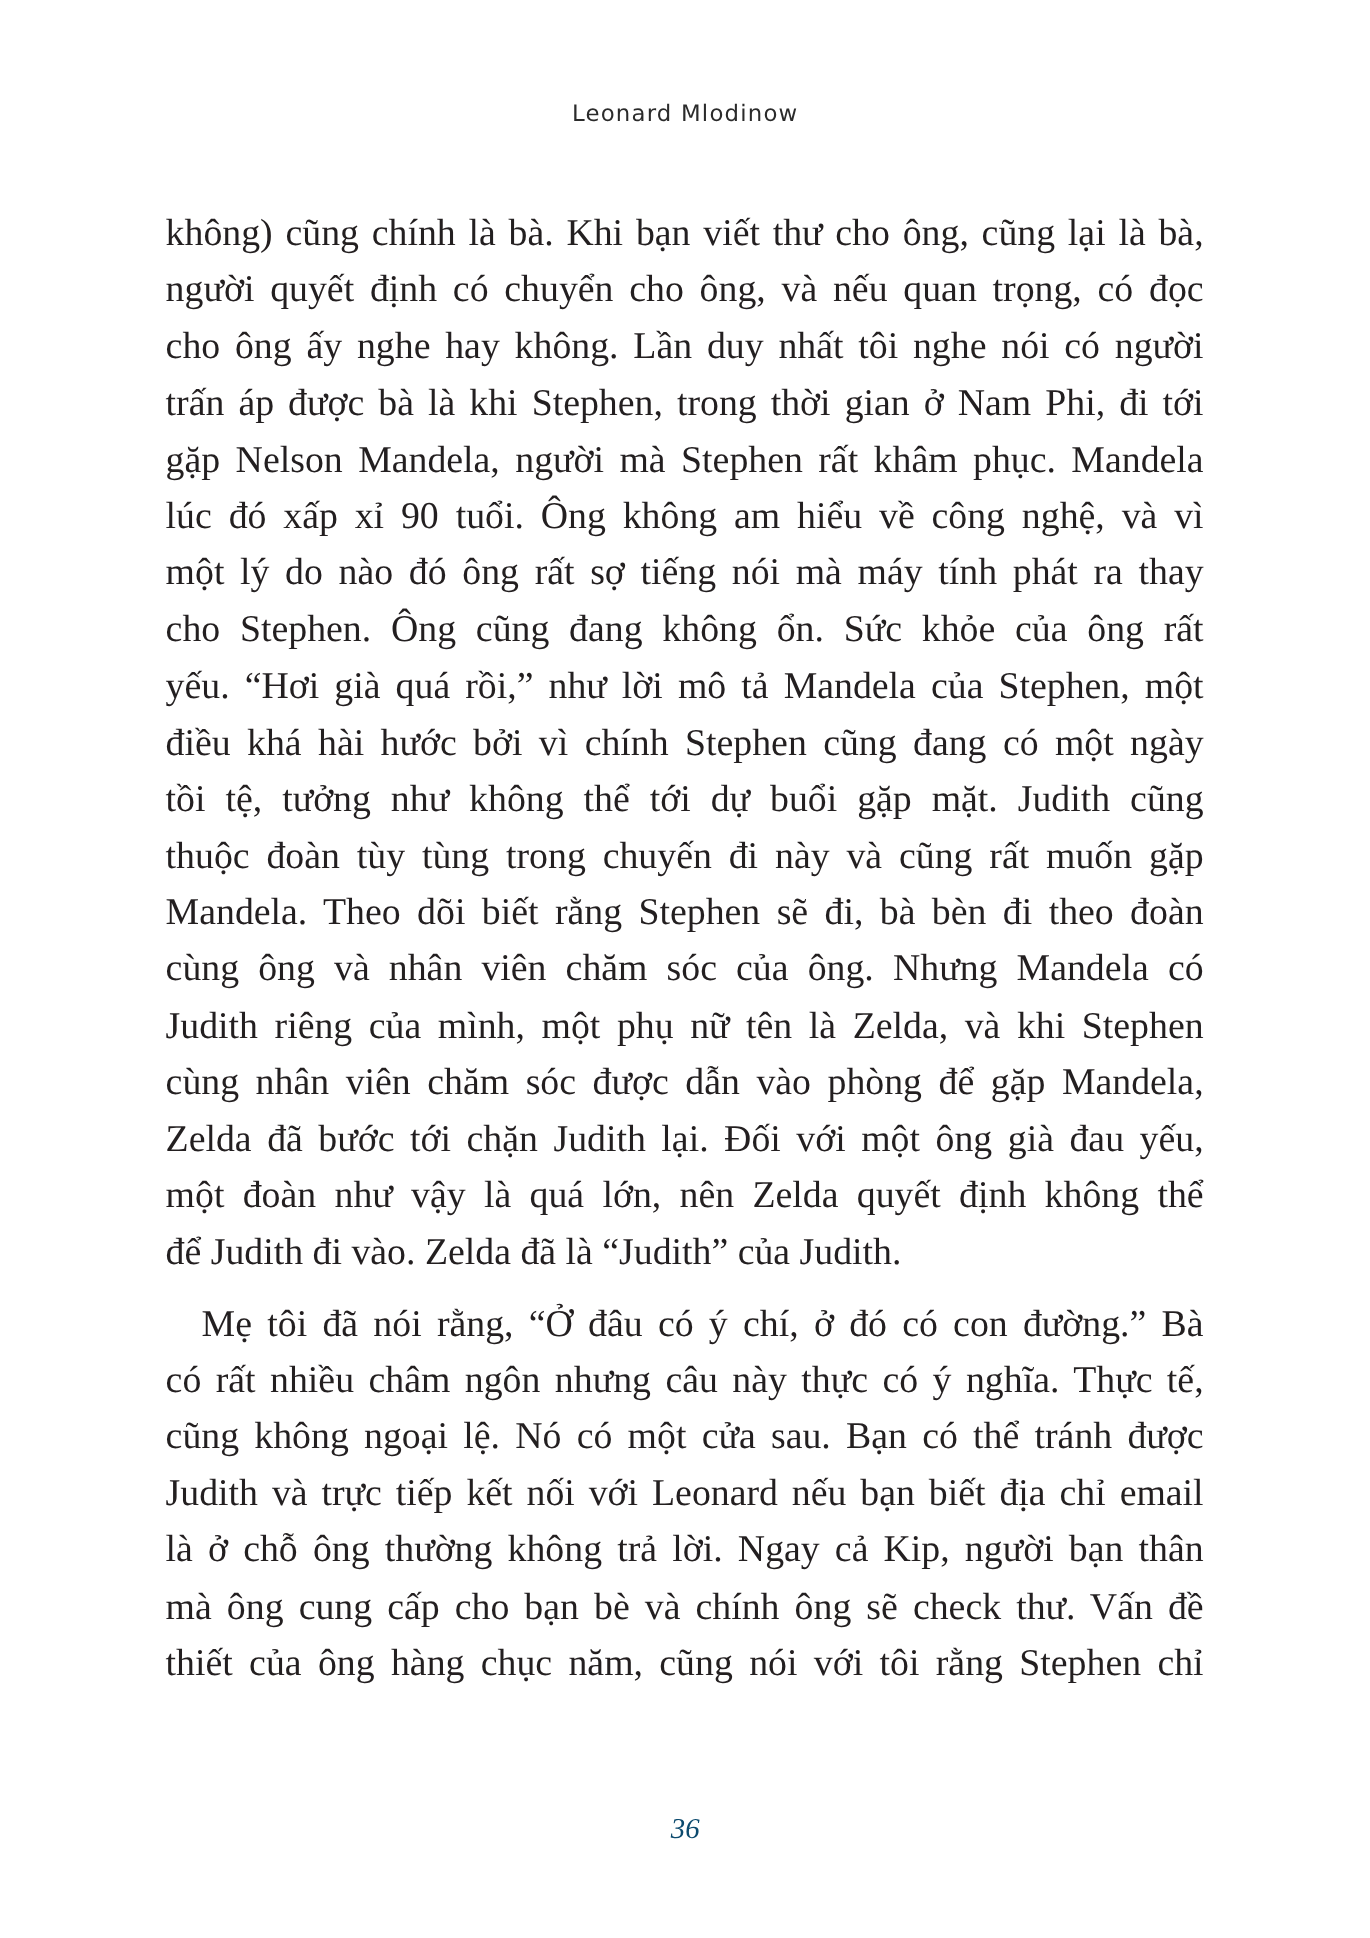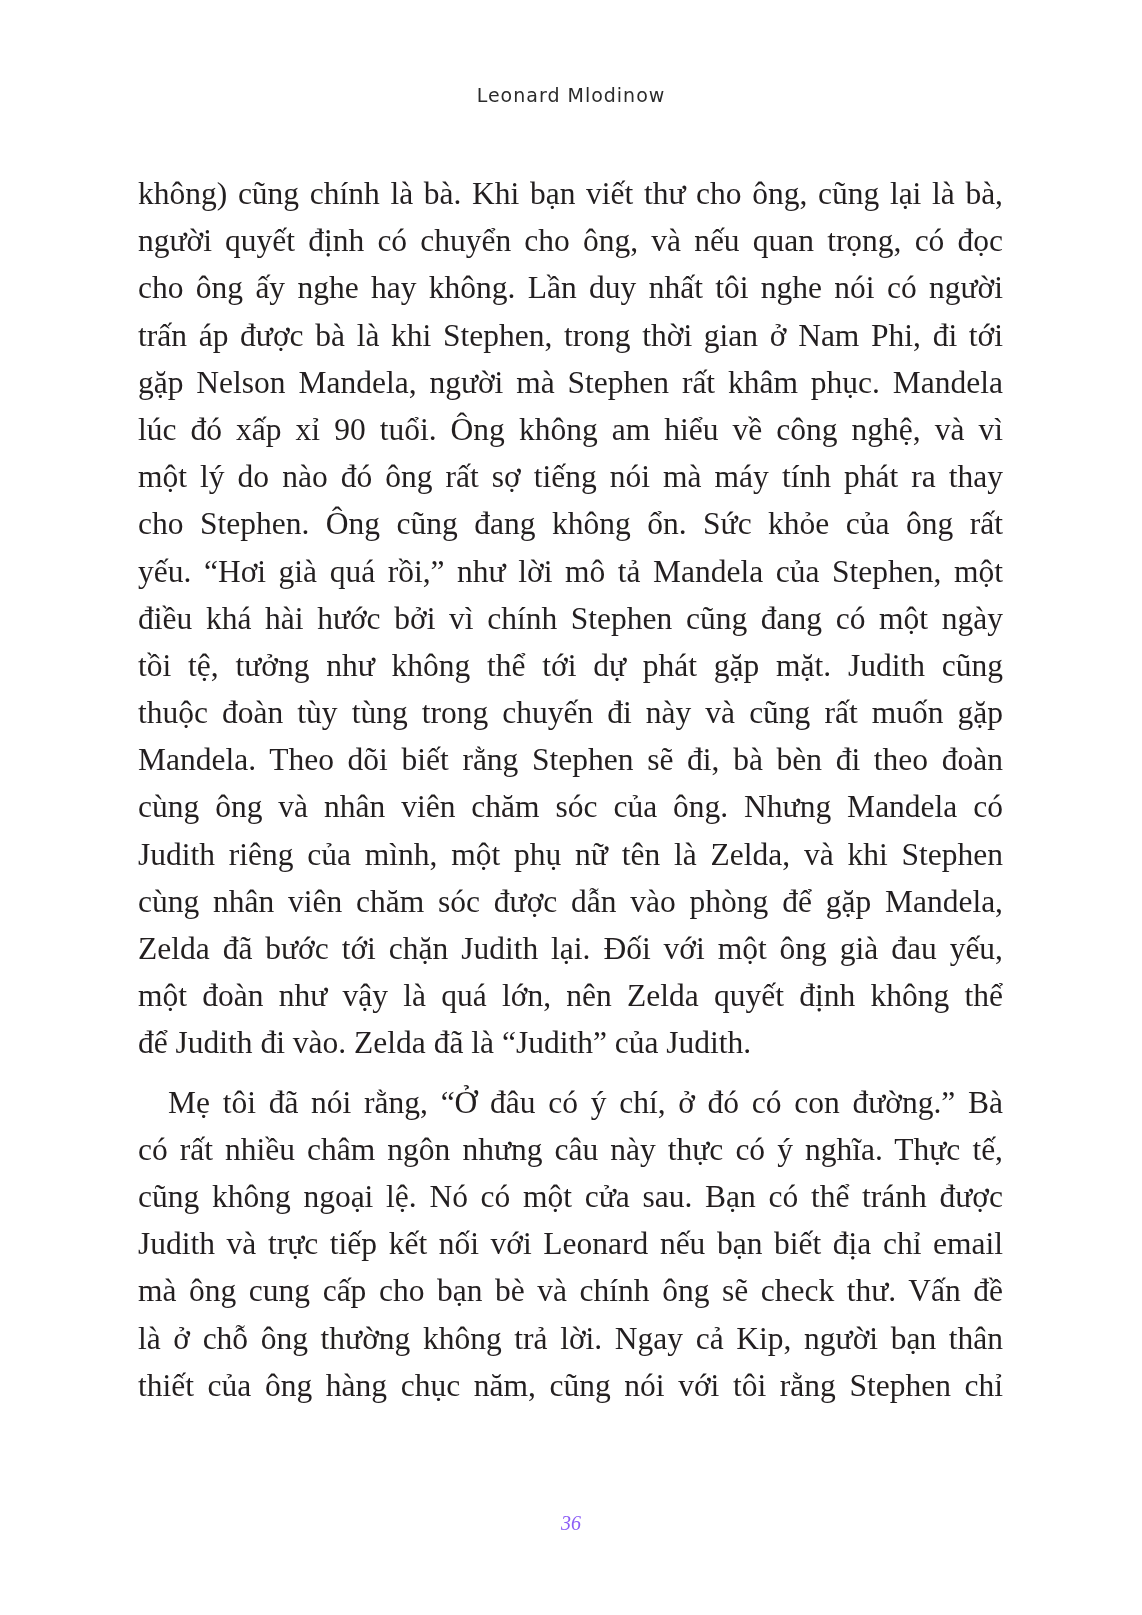--- a/index.html
+++ b/index.html
@@ -66,22 +66,22 @@
       text-indent: 30px;
     }
     .folio {
       position: absolute;
       top: 1512px;
       left: 0;
       width: 1142px;
       text-align: center;
       font-family: "Liberation Serif", serif;
       font-style: italic;
-      font-size: 20px;
-      color: #8b5cf6;
+      font-size: 24px;
+      color: #0c4a6e;
     }
   </style>
 </head>
 <body>
 
 <div class="page">
 
   <div class="running-head">Leonard Mlodinow</div>
 
   <div class="body-text">
@@ -90,38 +90,38 @@
       <span class="line first">không) cũng chính là bà. Khi bạn viết thư cho ông, cũng lại là bà,</span>
       <span class="line">người quyết định có chuyển cho ông, và nếu quan trọng, có đọc</span>
       <span class="line">cho ông ấy nghe hay không. Lần duy nhất tôi nghe nói có người</span>
       <span class="line">trấn áp được bà là khi Stephen, trong thời gian ở Nam Phi, đi tới</span>
       <span class="line">gặp Nelson Mandela, người mà Stephen rất khâm phục. Mandela</span>
       <span class="line">lúc đó xấp xỉ 90 tuổi. Ông không am hiểu về công nghệ, và vì</span>
       <span class="line">một lý do nào đó ông rất sợ tiếng nói mà máy tính phát ra thay</span>
       <span class="line">cho Stephen. Ông cũng đang không ổn. Sức khỏe của ông rất</span>
       <span class="line">yếu. “Hơi già quá rồi,” như lời mô tả Mandela của Stephen, một</span>
       <span class="line">điều khá hài hước bởi vì chính Stephen cũng đang có một ngày</span>
-      <span class="line">tồi tệ, tưởng như không thể tới dự phát gặp mặt. Judith cũng</span>
+      <span class="line">tồi tệ, tưởng như không thể tới dự buổi gặp mặt. Judith cũng</span>
       <span class="line">thuộc đoàn tùy tùng trong chuyến đi này và cũng rất muốn gặp</span>
       <span class="line">Mandela. Theo dõi biết rằng Stephen sẽ đi, bà bèn đi theo đoàn</span>
       <span class="line">cùng ông và nhân viên chăm sóc của ông. Nhưng Mandela có</span>
       <span class="line">Judith riêng của mình, một phụ nữ tên là Zelda, và khi Stephen</span>
       <span class="line">cùng nhân viên chăm sóc được dẫn vào phòng để gặp Mandela,</span>
       <span class="line">Zelda đã bước tới chặn Judith lại. Đối với một ông già đau yếu,</span>
       <span class="line">một đoàn như vậy là quá lớn, nên Zelda quyết định không thể</span>
       <span class="line last">để Judith đi vào. Zelda đã là “Judith” của Judith.</span>
     </p>
 
     <p class="para indent">
       <span class="line first">Mẹ tôi đã nói rằng, “Ở đâu có ý chí, ở đó có con đường.” Bà</span>
       <span class="line">có rất nhiều châm ngôn nhưng câu này thực có ý nghĩa. Thực tế,</span>
       <span class="line">cũng không ngoại lệ. Nó có một cửa sau. Bạn có thể tránh được</span>
       <span class="line">Judith và trực tiếp kết nối với Leonard nếu bạn biết địa chỉ email</span>
+      <span class="line">là ở chỗ ông thường không trả lời. Ngay cả Kip, người bạn thân</span>
       <span class="line">mà ông cung cấp cho bạn bè và chính ông sẽ check thư. Vấn đề</span>
-      <span class="line">là ở chỗ ông thường không trả lời. Ngay cả Kip, người bạn thân</span>
       <span class="line">thiết của ông hàng chục năm, cũng nói với tôi rằng Stephen chỉ</span>
     </p>
 
   </div>
 
   <div class="folio">36</div>
 
 </div>
 
 </body></html>

